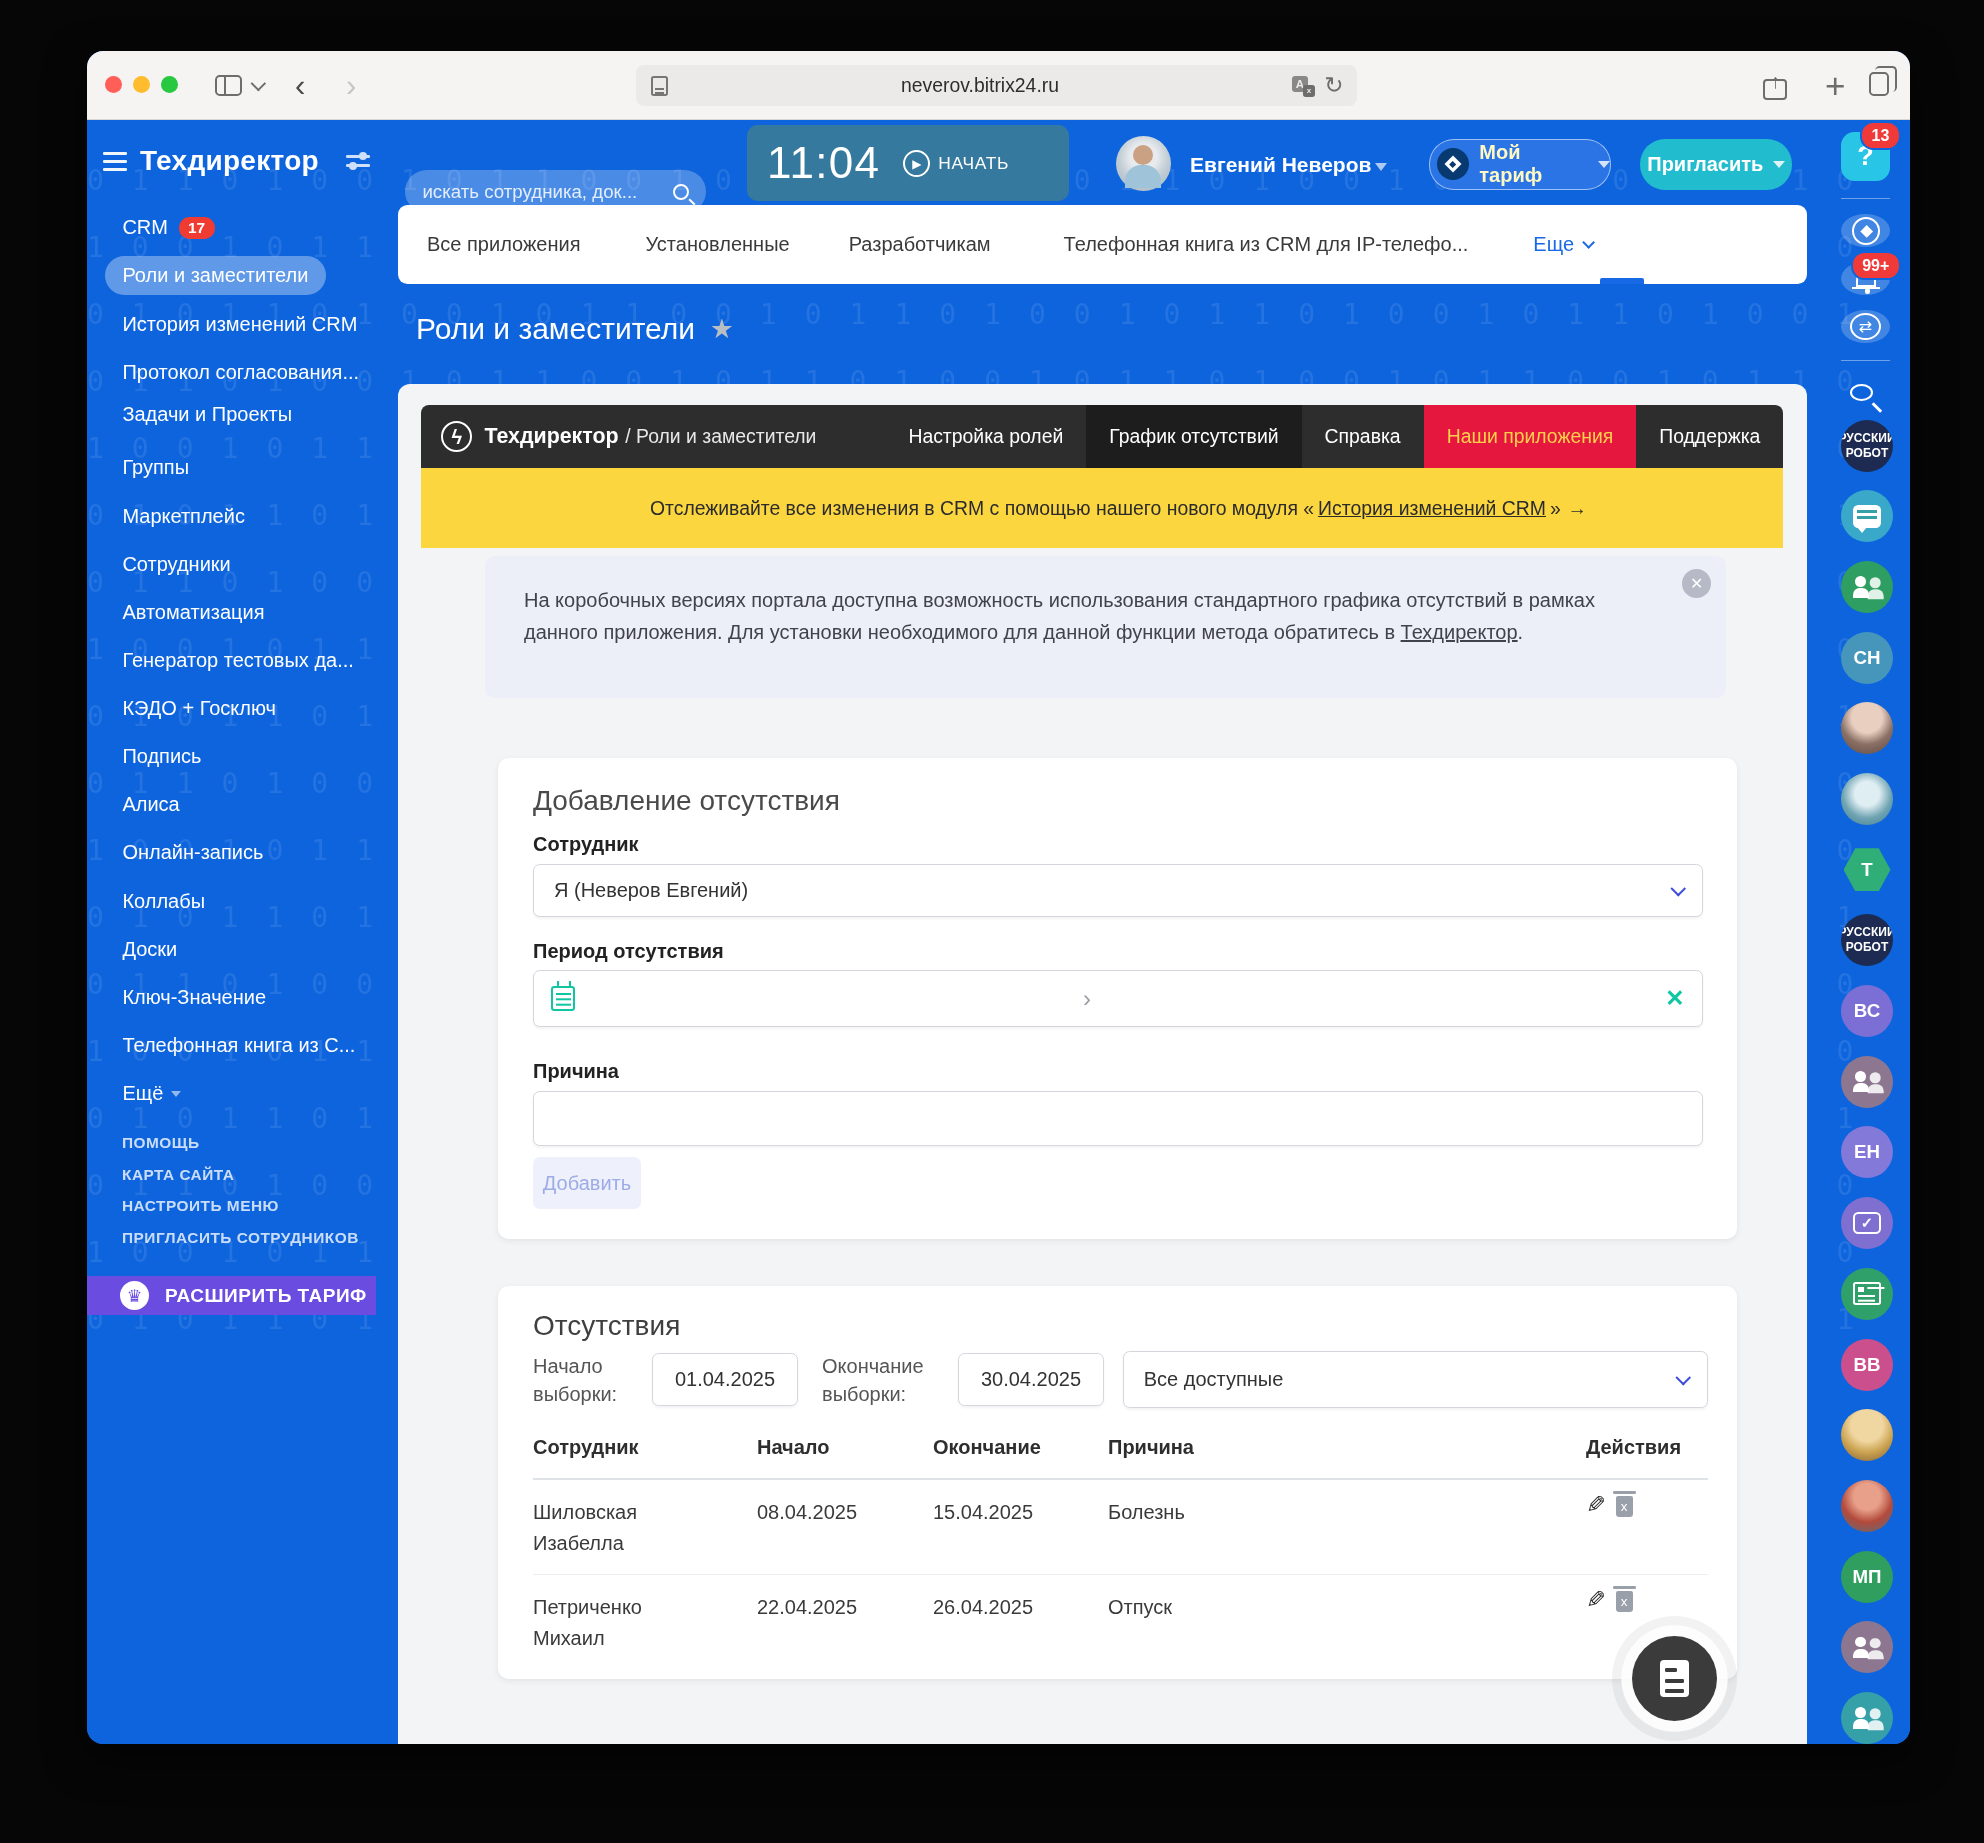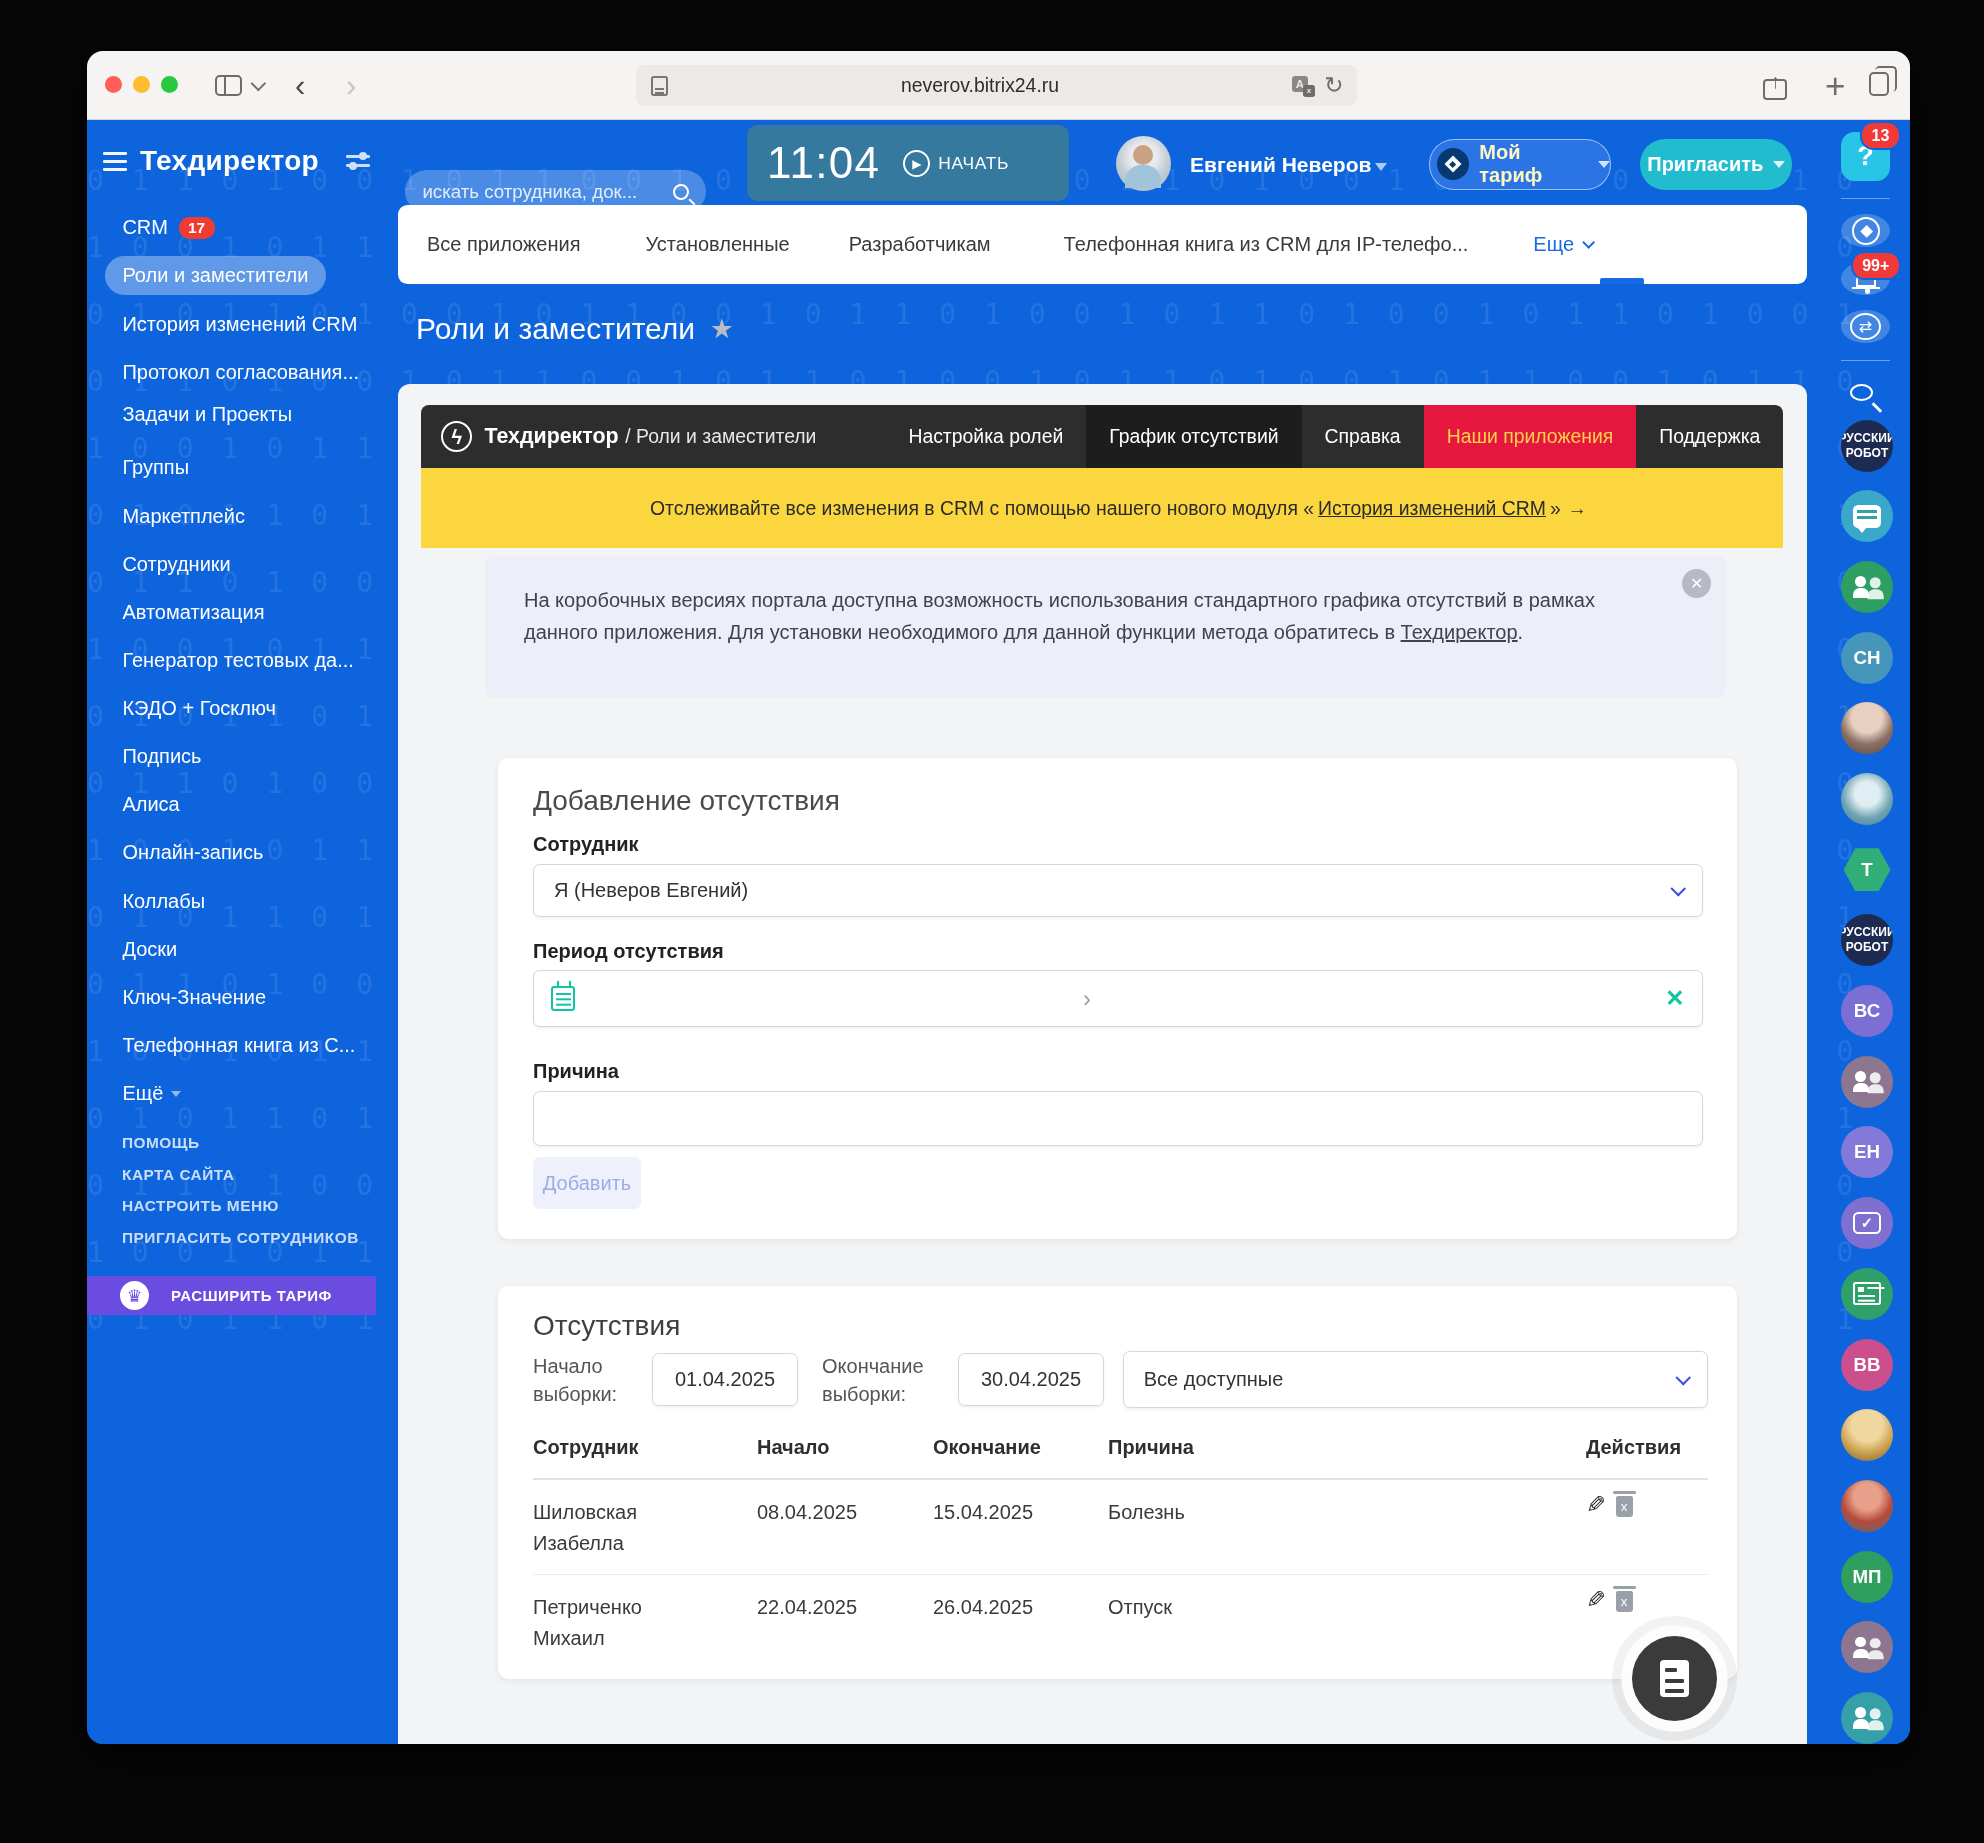--- a/index.html
+++ b/index.html
@@ -77,21 +77,21 @@
 
   
   .sidebar { position:absolute; left:0; top:87px; width:289px; height:1537px; z-index:4; }
   .menu-item { position:absolute; left:18px; height:39px; display:flex; align-items:center; padding:0 17.4px; border-radius:19.4px; color:#fff; font-size:20px; white-space:nowrap; }
   .menu-item.active { background:rgba(255,255,255,.34); }
   .menu-badge { margin-left:10.7px; background:#f03b33; color:#fff; font-size:15.4px; font-weight:bold; border-radius:10.7px; padding:2px 9.4px; }
   .more-caret { margin-left:8px; border-left:5.3px solid transparent; border-right:5.3px solid transparent; border-top:6.7px solid rgba(255,255,255,.55); }
   .foot-link { position:absolute; left:35px; font-size:15.4px; font-weight:bold; letter-spacing:0.5px; color:rgba(255,255,255,.78); white-space:nowrap; }
   .upgrade-bar { position:absolute; left:0; top:1032px; width:289px; height:39px; background:#6b4ce1; display:flex; align-items:center; }
   .crown-circ { width:29px; height:29px; border-radius:50%; background:#fff; margin-left:33px; text-align:center; line-height:31px; font-size:17.4px; color:#6b4ce1; }
-  .upgrade-label { margin-left:22px; font-size:15px; font-weight:bold; letter-spacing:0.5px; color:#fff; }
+  .upgrade-label { margin-left:16px; font-size:19px; font-weight:bold; letter-spacing:0.5px; color:#fff; }
 
   
   .main { position:absolute; left:311px; top:0; width:1409px; height:1624px; z-index:3; }
   .tabs-bar { position:absolute; left:0; top:85px; width:1409px; height:79px; background:#fff; border-radius:9.4px; display:flex; align-items:center; }
   .tab { font-size:20px; color:#3a3a3a; font-weight:500; margin-left:29px; white-space:nowrap; }
   .tab.t1 { margin-left:65px; } .tab.t2 { margin-left:59px; } .tab.t3 { margin-left:73px; }
   .tab.more { margin-left:65px; color:#1869e6; display:flex; align-items:center; }
   .tab-caret { margin-left:8px; width:9.4px; height:9.4px; border-right:2px solid #1869e6; border-bottom:2px solid #1869e6; transform:rotate(45deg) translateY(-2.7px); }
   .tab-indicator { position:absolute; left:1202px; bottom:0; width:44px; height:6px; background:#1869e6; border-radius:2px 2px 0 0; }
   .page-title-row { position:absolute; left:18px; top:192px; display:flex; align-items:center; }

